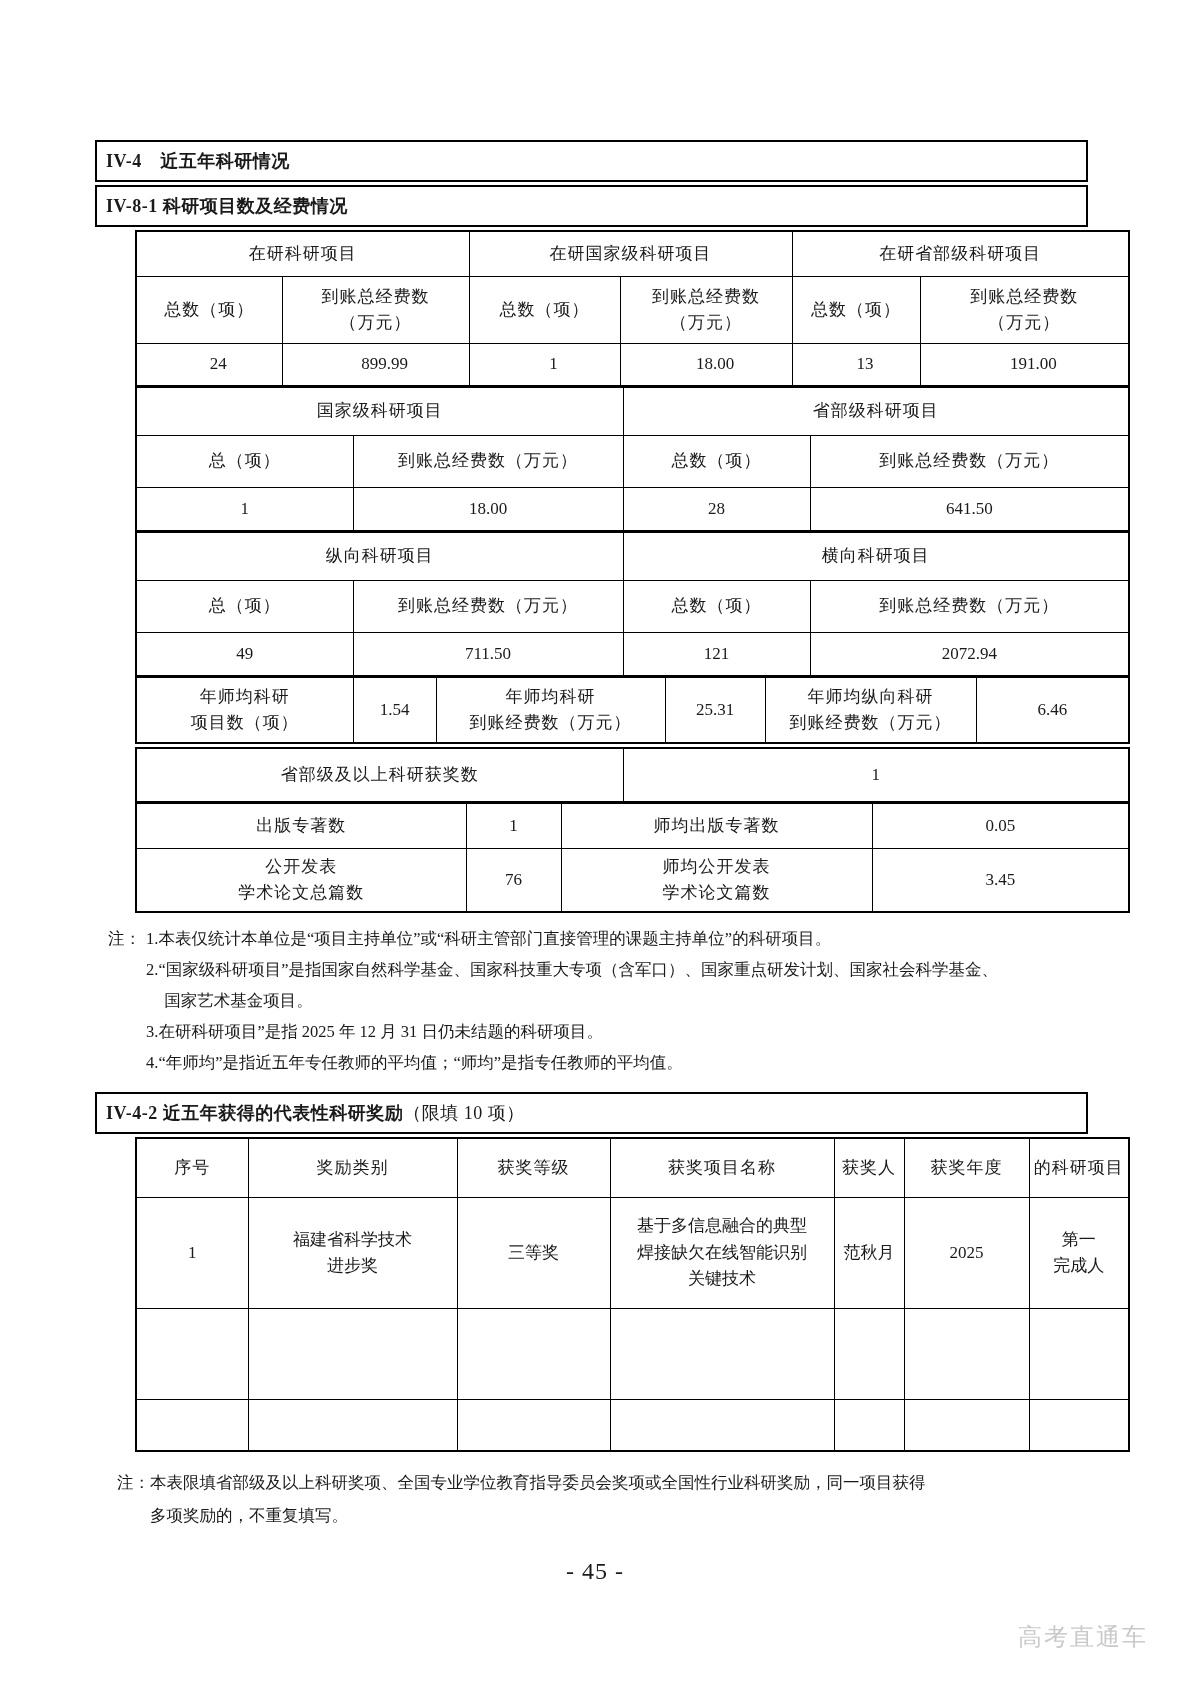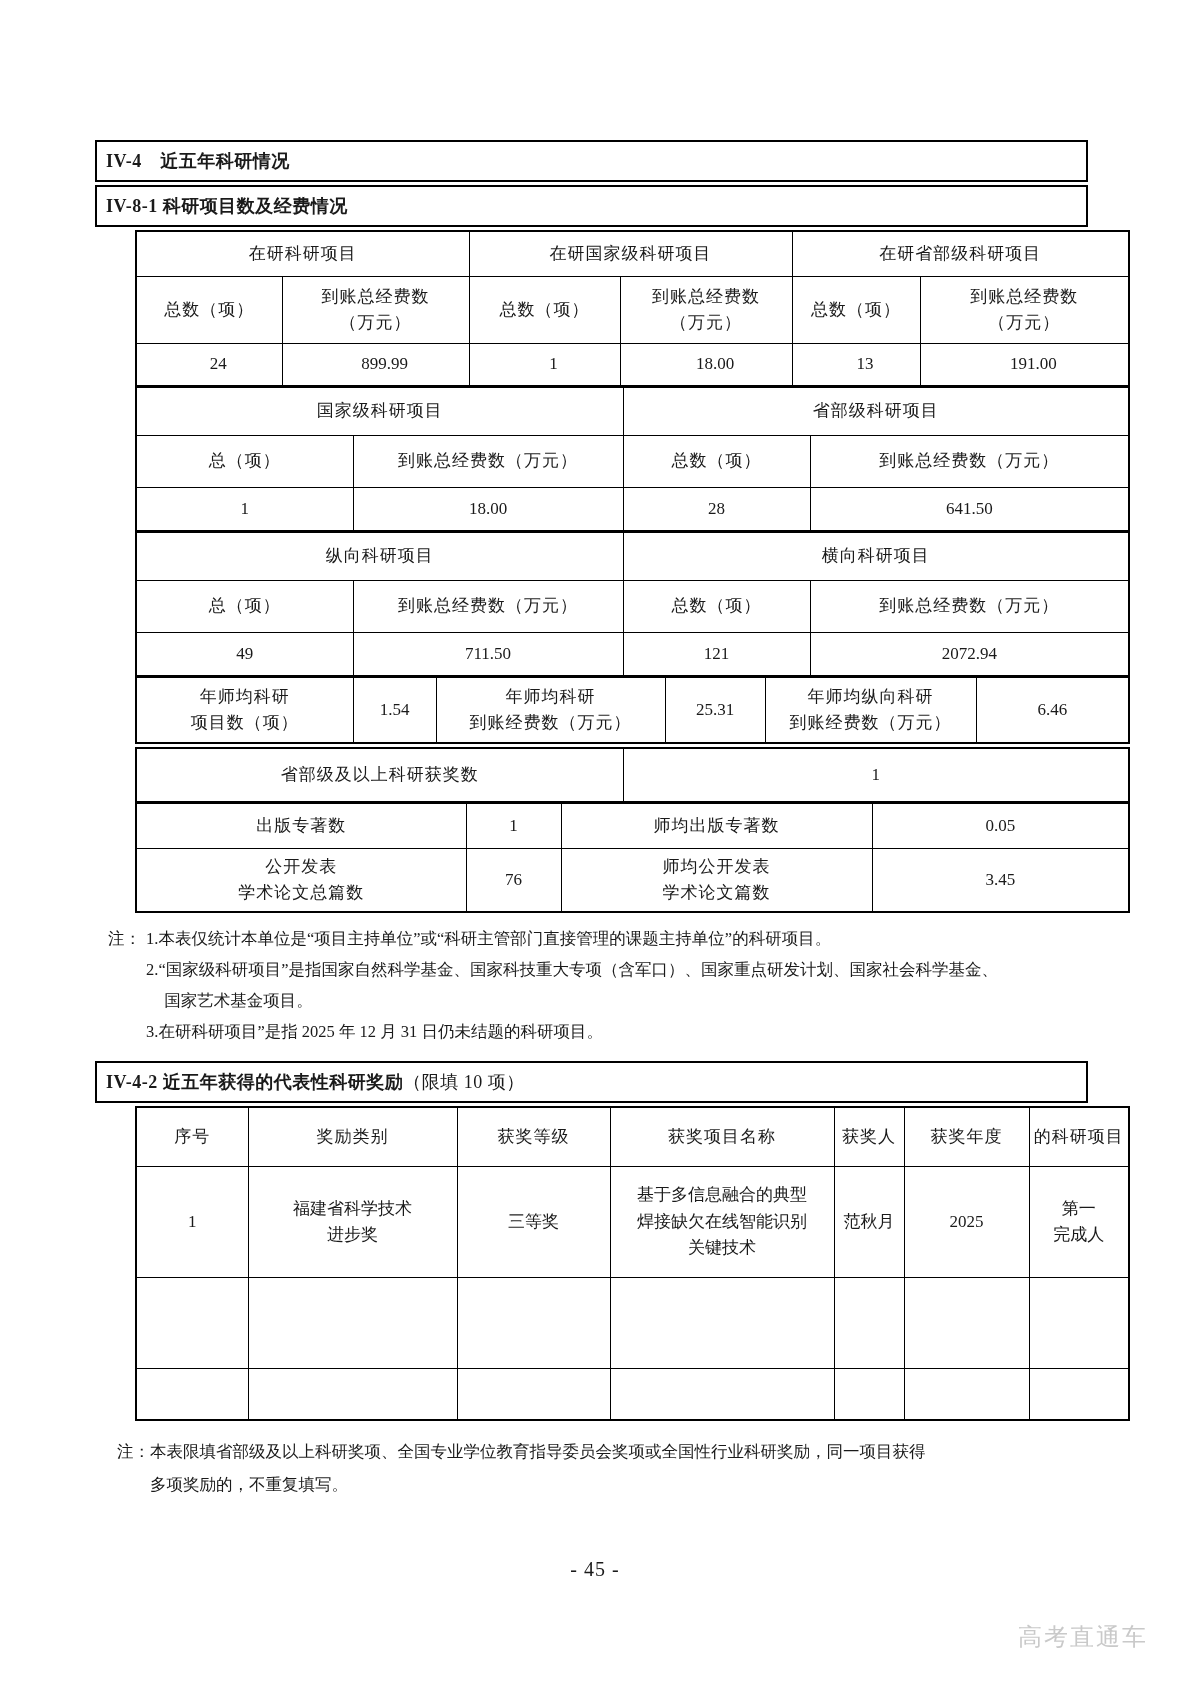--- a/index.html
+++ b/index.html
@@ -73,21 +73,21 @@
     font-size:16.5px;
     line-height:33px;
   }
   .notes-bottom .note-prefix2 { flex:0 0 auto; }
   .notes-bottom .note-text { white-space:pre-line;font-family:Liberation Serif, serif; }
 
   .page-number {
     position:absolute;
     left:0; top:1558px; width:1190px;
     text-align:center;
-    font-size:20px;
+    font-size:24px;
     letter-spacing:1px;
   }
   .watermark {
     position:absolute;
     right:42px; bottom:30px;
     font-size:24px;
     color:#c9c9c9;
     letter-spacing:2px;
     font-family:"Liberation Sans","DejaVu Sans",sans-serif;
     margin-top:16px;
@@ -254,20 +254,21 @@
       </tr>
     </tbody>
       </table>
 
     <div class="notes">
       <span class="note-prefix">注：</span>
       <div class="note-item">1.本表仅统计本单位是“项目主持单位”或“科研主管部门直接管理的课题主持单位”的科研项目。</div>
       <div class="note-item">2.“国家级科研项目”是指国家自然科学基金、国家科技重大专项（含军口）、国家重点研发计划、国家社会科学基金、
 国家艺术基金项目。</div>
       <div class="note-item">3.在研科研项目”是指 2025 年 12 月 31 日仍未结题的科研项目。</div>
+      <div class="note-item">4.“年师均”是指近五年专任教师的平均值；“师均”是指专任教师的平均值。</div>
     </div>
 
     <div class="title-box">
       <span>IV-4-2 近五年获得的代表性科研奖励</span><span class="title-normal">（限填 10 项）</span>
     </div>
 
     <table class="stack-gap">
       <colgroup>
         <col style="width:112px">
           <col style="width:209px">

